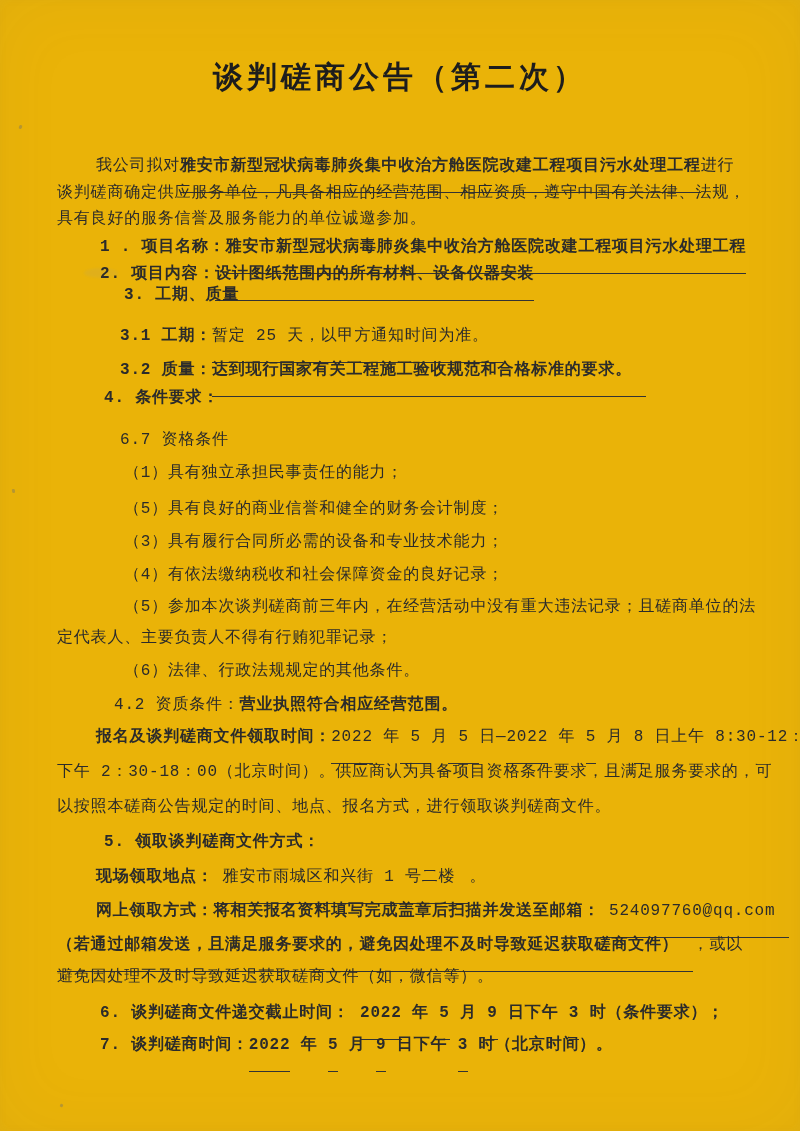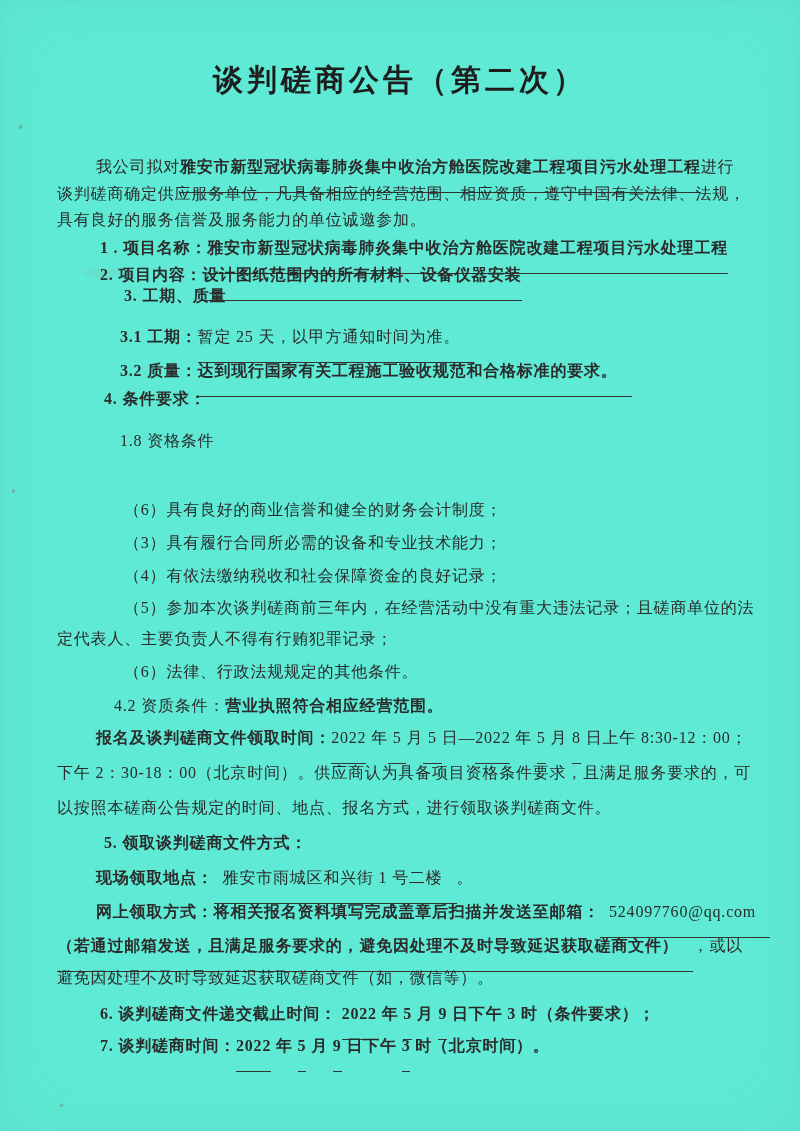--- a/index.html
+++ b/index.html
@@ -1,19 +1,19 @@
 <!DOCTYPE html>
 <html><head>
 <meta charset="utf-8">
 <style>
   html,body{margin:0;padding:0;background:#ffffff;}
   .page{
     position:relative;width:800px;height:1131px;margin:0 auto;
-    background:#5eead4;overflow:hidden;
-    font-family:Liberation Serif, serif;
+    background:#eab308;overflow:hidden;
+    font-family:Liberation Mono, monospace;
     box-shadow:inset 0 0 70px rgba(110,110,110,0.06), inset 0 0 8px rgba(120,120,120,0.05);
   }
   .line{
     position:absolute;white-space:nowrap;
     font-size:16px;line-height:23px;color:#2b2b2b;letter-spacing:0.8px;
   }
   .title{
     left:0;width:100%;text-align:center;margin:0;
     font-size:30px;font-weight:bold;letter-spacing:4px;color:#1d1d1d;
   }
@@ -44,22 +44,23 @@
   <p class="line" style="left:57px;top:166px;">谈判磋商确定供应服务单位，凡具备相应的经营范围、相应资质，遵守中国有关法律、法规，</p>
 
   <p class="line" style="left:100px;top:220px;"><span class="b">1 . 项目名称：</span><span class="b u">雅安市新型冠状病毒肺炎集中收治方舱医院改建工程项目污水处理工程</span></p>
   <p class="line" style="left:100px;top:247px;"><span class="b">2. 项目内容：</span><span class="b u">设计图纸范围内的所有材料、设备仪器安装</span></p>
 
   <p class="line b" style="left:104px;top:268px;margin-left:20px;">3. 工期、质量</p>
   <p class="line" style="left:120px;top:309px;"><span class="b">3.1 工期：</span><span class="u ext-r">暂定 25 天，以甲方通知时间为准。</span></p>
   <p class="line" style="left:120px;top:343px;"><span class="b">3.2 质量：</span><span class="b u ext-r">达到现行国家有关工程施工验收规范和合格标准的要求。</span></p>
 
   <p class="line b" style="left:104px;top:371px;">4. 条件要求：</p>
-  <p class="line" style="left:120px;top:413px;">1.8 资格条件</p>
-  <p class="line" style="left:124px;top:482px;">（6）具有良好的商业信誉和健全的财务会计制度；</p>
+  <p class="line" style="left:120px;top:413px;">6.7 资格条件</p>
+  <p class="line" style="left:124px;top:446px;">（1）具有独立承担民事责任的能力；</p>
+  <p class="line" style="left:124px;top:482px;">（5）具有良好的商业信誉和健全的财务会计制度；</p>
   <p class="line" style="left:124px;top:515px;">（3）具有履行合同所必需的设备和专业技术能力；</p>
   <p class="line" style="left:124px;top:548px;text-align:center;">（4）有依法缴纳税收和社会保障资金的良好记录；</p>
   <p class="line" style="left:124px;top:580px;">（5）参加本次谈判磋商前三年内，在经营活动中没有重大违法记录；且磋商单位的法</p>
   <p class="line" style="left:57px;top:611px;">定代表人、主要负责人不得有行贿犯罪记录；</p>
   <p class="line" style="left:124px;top:644px;">（6）法律、行政法规规定的其他条件。</p>
   <p class="line" style="left:114px;top:678px;"><span>4.2 资质条件：</span><span class="b">营业执照符合相应经营范围。</span></p>
 
   <p class="line" style="left:96px;top:710px;"><span class="b">报名及谈判磋商文件领取时间：</span><span class="u">2022</span><span> 年</span><span class="u"> 5 </span><span>月</span><span class="u"> 5 </span><span>日—</span><span class="u">2022</span><span> 年 </span><span class="u">5</span><span> 月 </span><span class="u">8</span><span> 日上午 8:30-12：00；</span></p>
   <p class="line" style="left:57px;top:745px;">下午 2：30-18：00（北京时间）。供应商认为具备项目资格条件要求，且满足服务要求的，可</p>
   <p class="line" style="left:57px;top:780px;">以按照本磋商公告规定的时间、地点、报名方式，进行领取谈判磋商文件。</p>

